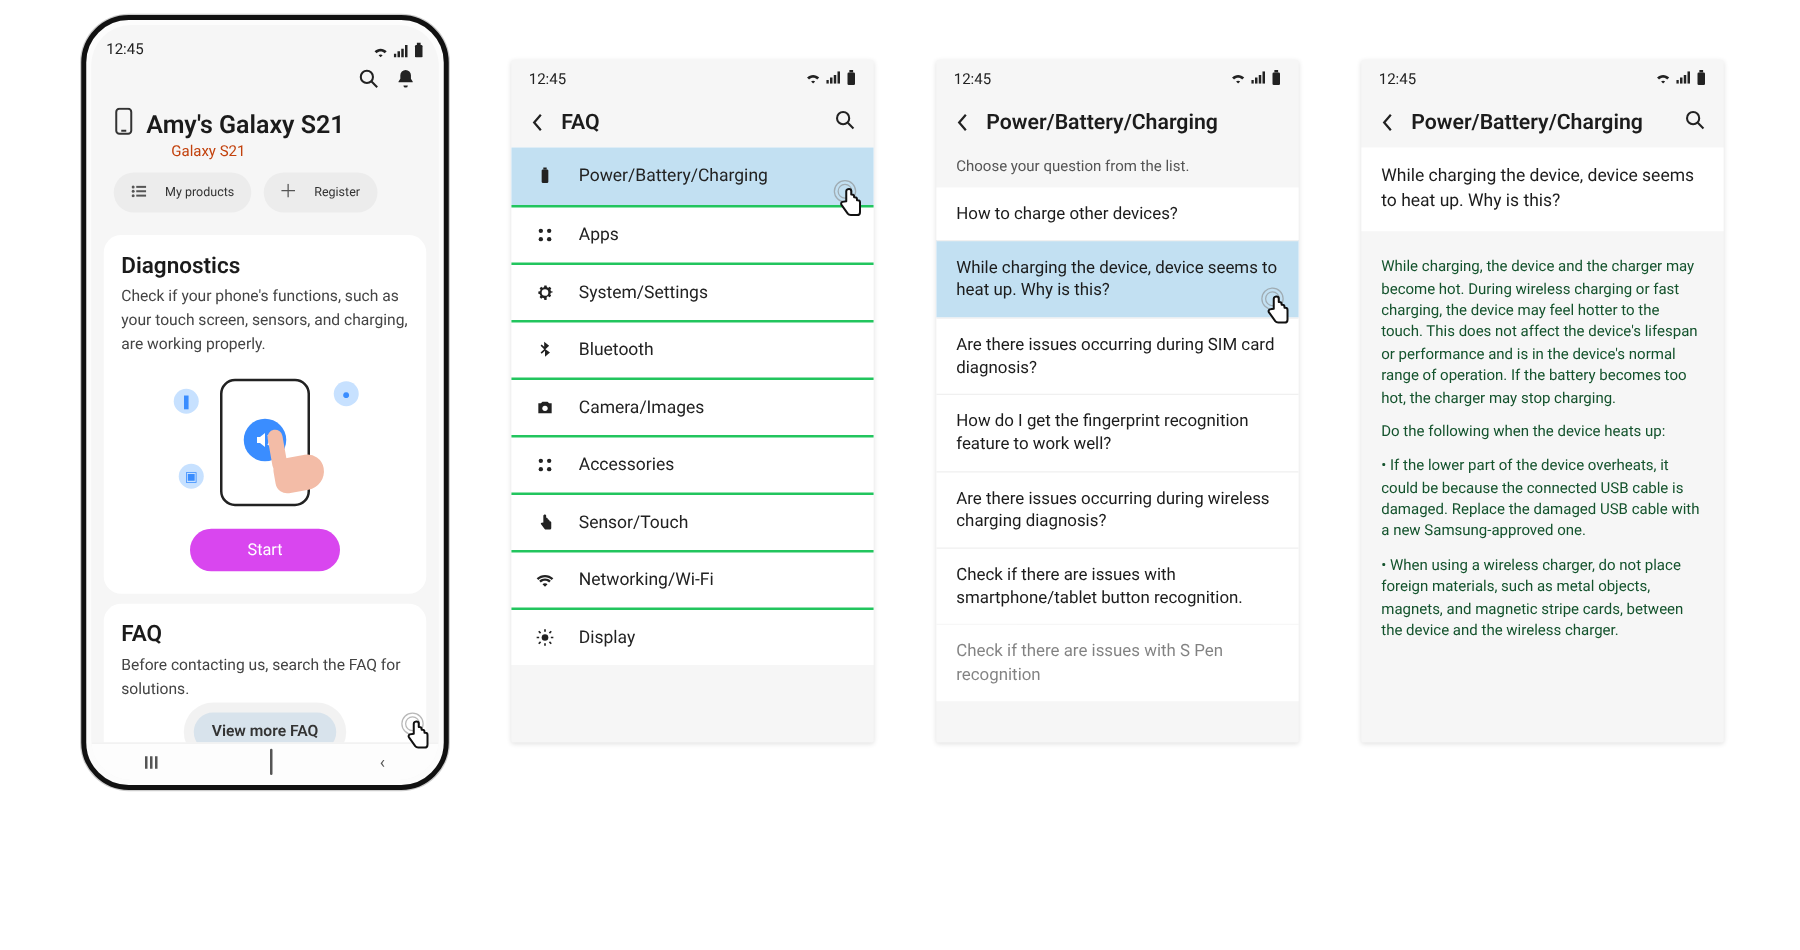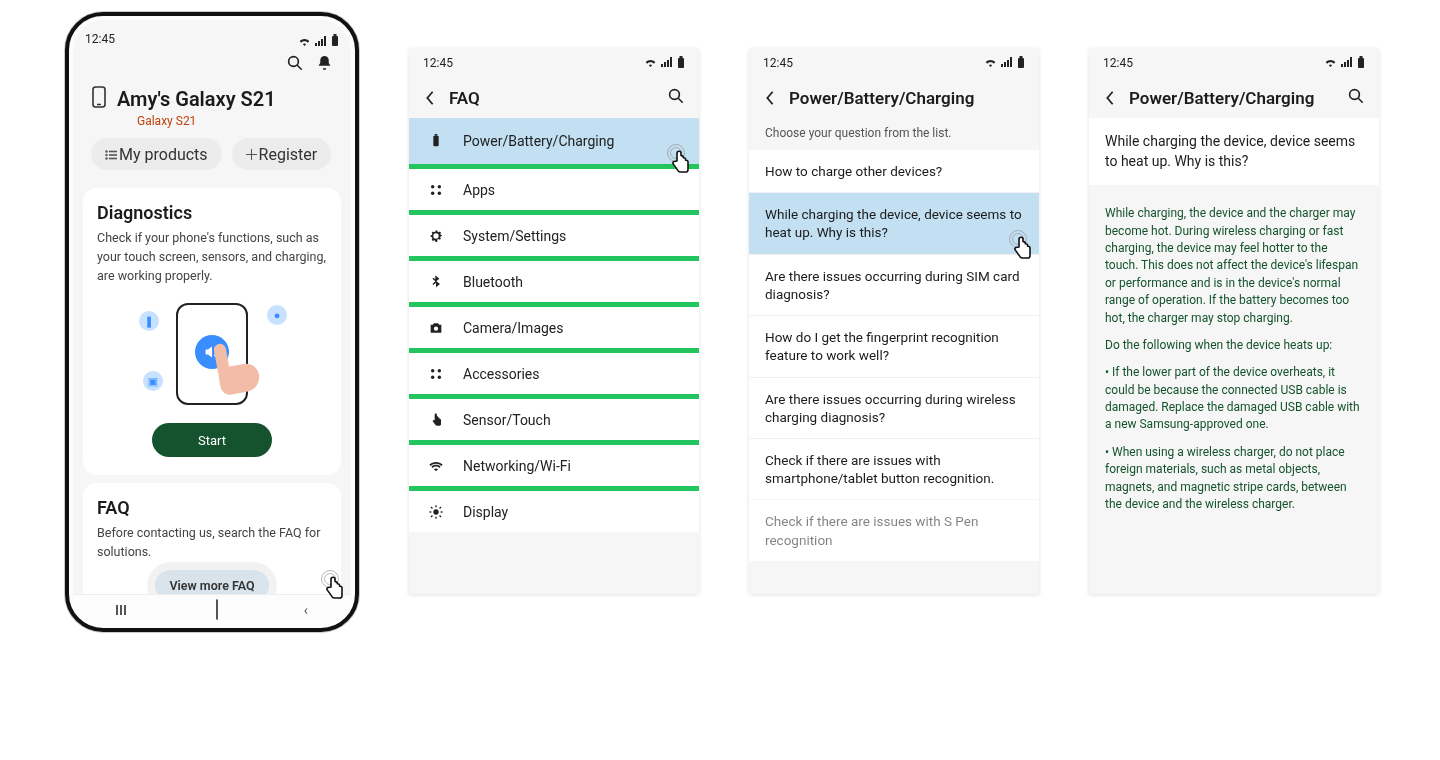--- a/index.html
+++ b/index.html
@@ -18,35 +18,35 @@
   .statusbar .spacer { flex: 1; }
   .statusbar .icon { margin-left: 4px; }
 
   .scroll { height: calc(100% - 26px - 30px); overflow: hidden; background: #f6f6f6; padding: 0 10px; }
   .p1-top { padding: 4px 6px 6px 6px; }
   .p1-toprow { display:flex; justify-content:flex-end; gap: 12px; padding: 4px 2px; }
   .p1-title-row { display:flex; align-items:center; gap:10px; padding: 6px 2px 0 2px; }
   .p1-title { font-size: 20px; font-weight: 600; color:#1b1b1b; }
   .p1-sub { font-size: 12px; color:#c2410c; padding-left: 48px; margin-top:2px; }
   .chips { display:flex; gap:10px; padding: 10px 2px 4px 2px; }
-  .chip { background:#ececec; border-radius: 18px; height:32px; display:flex; align-items:center; justify-content:center; gap:2px; font-size:16px; color:#333; padding:0 14px; }
+  .chip { background:#ececec; border-radius: 18px; height:32px; display:flex; align-items:center; justify-content:center; gap:15px; font-size:10px; color:#333; padding:0 14px; }
 
   .card { background:#fff; border-radius:14px; padding:14px 14px; margin-top:8px; }
   .card h2 { font-size:18px; font-weight:600; color:#1b1b1b; }
   .card p { font-size:12.5px; color:#444; line-height:1.5; margin-top:6px; }
 
   .illus { position:relative; height:120px; margin-top:8px; }
   .illus .phone-outline { position:absolute; left:50%; top:10px; transform:translateX(-50%); width:72px; height:102px; border:2px solid #222; border-radius:12px; background:#fff; }
   .illus .big-dot { position:absolute; left:50%; top:42px; transform:translateX(-50%); width:34px; height:34px; background:#3a8dff; border-radius:50%; display:flex; align-items:center; justify-content:center; color:#fff; font-size:16px; }
   .illus .small-dot { position:absolute; width:20px; height:20px; border-radius:50%; background:#c7e1ff; display:flex; align-items:center; justify-content:center; color:#3a8dff; font-size:11px;}
   .illus .hand { position:absolute; left:50%; top:48px; transform: translateX(-4px) rotate(-10deg); width:60px; height:60px; }
   .illus .hand .finger { position:absolute; width:12px; height:34px; background:#f3bca7; border-radius:6px; left:10px; top:0; }
   .illus .hand .palm { position:absolute; width:40px; height:28px; background:#f3bca7; border-radius:10px 14px 16px 10px; left:10px; top:24px; }
 
-  .primary-btn { display:block; margin: 10px auto 4px auto; width:120px; height:34px; border-radius:17px; background:#14532d; color:#fff; border:none; font-size:13px; }
+  .primary-btn { display:block; margin: 10px auto 4px auto; width:120px; height:34px; border-radius:17px; background:#d946ef; color:#fff; border:none; font-size:13px; }
   .sec-btn { display:block; margin: 8px auto 0 auto; padding: 8px 14px; border-radius:16px; background:#eceff1; color:#333; border:none; font-size:12.5px; font-weight:600; }
   .sec-btn.highlight { background:#d8e3ec; box-shadow: 0 0 0 8px rgba(0,0,0,0.05);}
 
   .navbar { position:absolute; bottom:0; left:0; right:0; height:30px; display:flex; align-items:center; justify-content:space-around; background:#fdfdfd; border-top:1px solid #eee;}
   .nav-recent { width:14px; height:10px; display:flex; gap:2px; }
   .nav-recent span{ width:2px; background:#555; }
   .nav-home { width:12px; height:12px; border:1.5px solid #555; border-radius:3px; }
   .nav-back-g { font-size:14px; color:#555; }
 
   
@@ -55,21 +55,21 @@
   .p3 { left: 749px; }
   .p4 { left: 1089px; }
 
   .panel .statusbar { height:30px; align-items:center; padding:0 14px; font-size:12px;}
   .header { height:40px; display:flex; align-items:center; padding:0 14px; gap:12px; }
   .header .back svg { display:block; }
   .header .title { font-size:17px; font-weight:600; color:#1c1c1c; flex:1; }
   .header .srch { }
 
   .list { background:#fff; }
-  .list-item { display:flex; align-items:center; gap:18px; height:46px; padding:0 18px; font-size:14px; color:#222; border-top:5px solid #22c55e; }
+  .list-item { display:flex; align-items:center; gap:18px; height:46px; padding:0 18px; font-size:14px; color:#222; border-top:2px solid #22c55e; }
   .list-item:first-child{ border-top:none; }
   .list-item.selected { background:#c2e0f2; }
   .list-item .ic { width:18px; display:flex; justify-content:center; color:#222; }
 
   .qhint { font-size:12px; color:#555; padding:8px 16px 10px 16px; }
   .qlist { background:#fff; }
   .qitem { padding:12px 16px; font-size:13.5px; color:#1c1c1c; line-height:1.35; border-top:1px solid #f0f0f0; }
   .qitem:first-child{ border-top:none; }
   .qitem.selected { background:#c2e0f2; }
   .qitem.fade { opacity:.55; }

